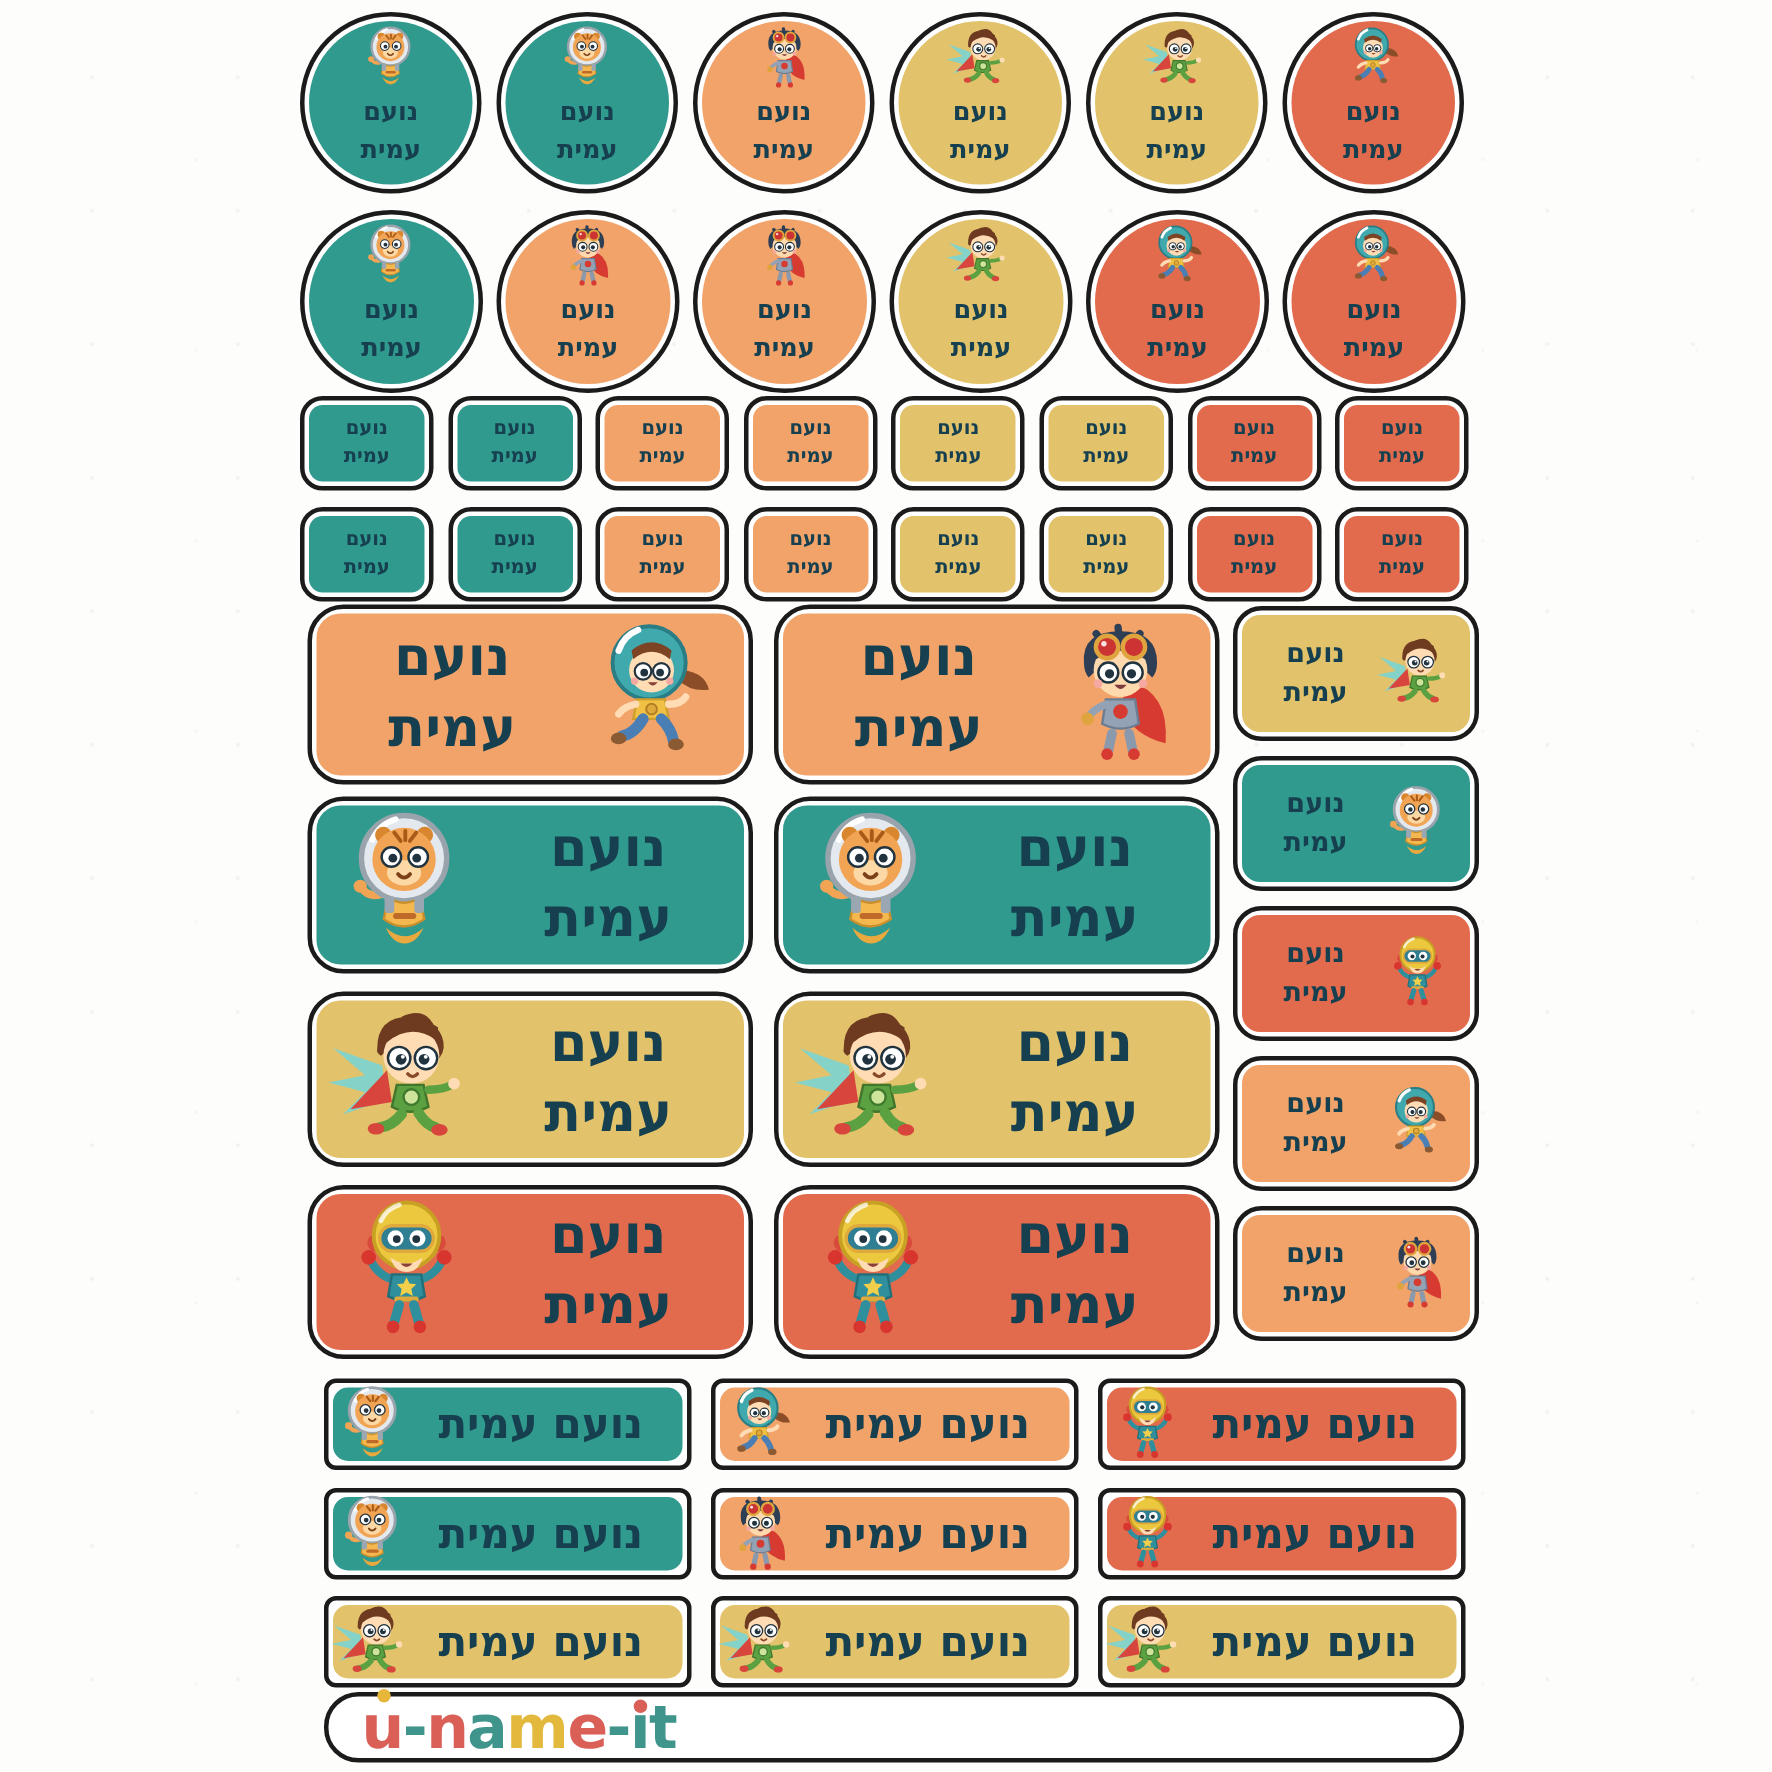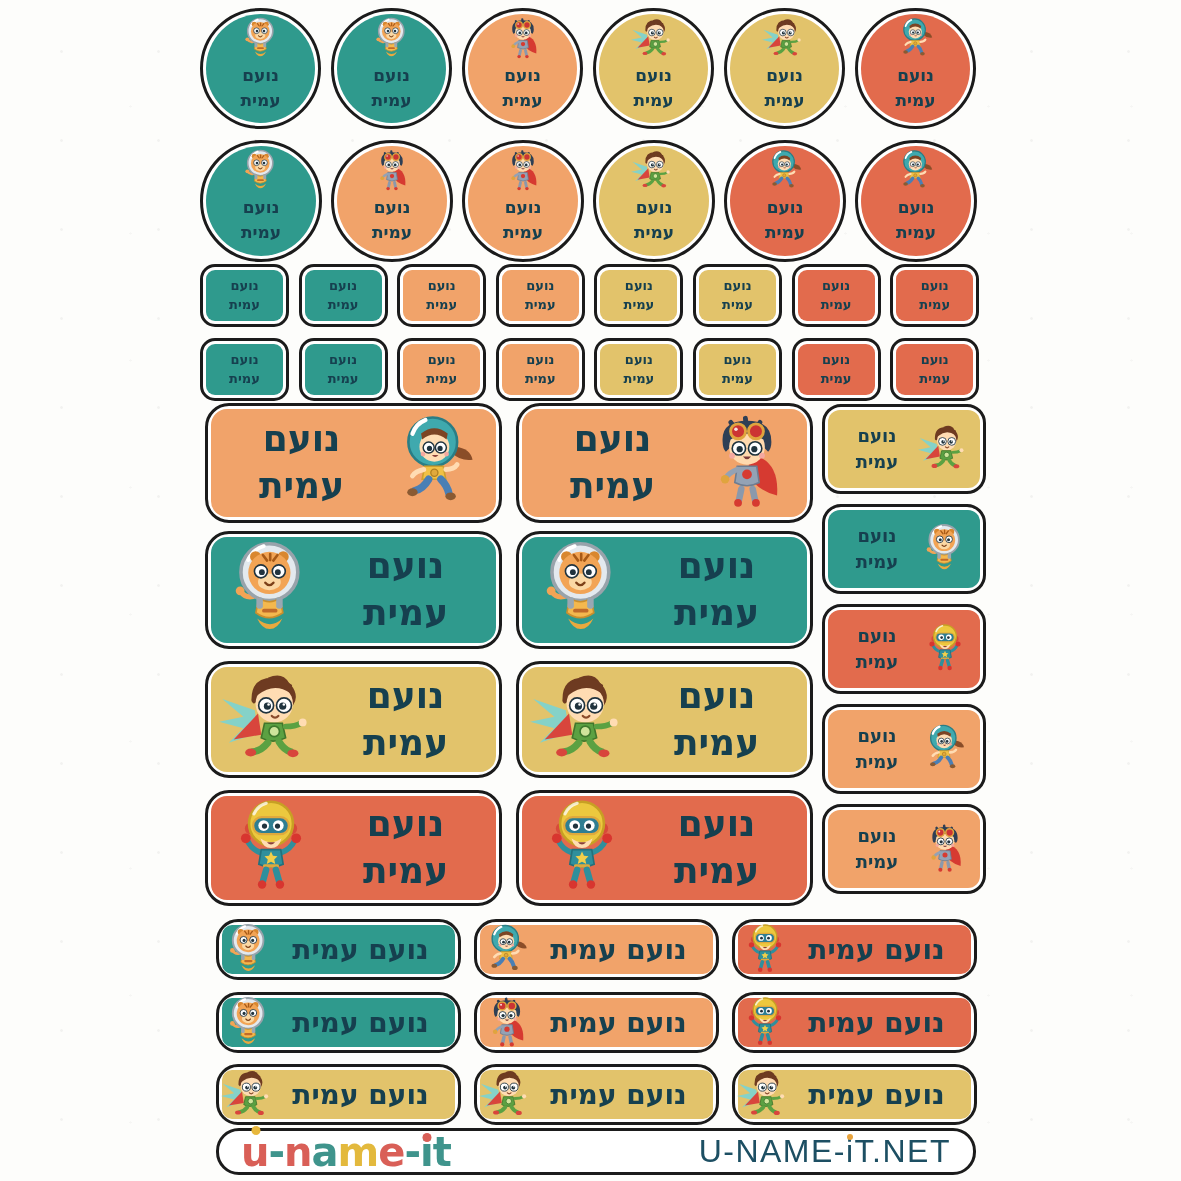--- a/index.html
+++ b/index.html
@@ -17,21 +17,21 @@
     background-position:13px 7px,59px 43px;
   }
   #sheet{position:absolute;inset:0;}
   .stk{position:absolute;background:#fff;border:3px solid #1b1b1b;box-sizing:border-box;}
   .stk .fill{position:absolute;inset:3px;}
   .circ{border-radius:50%;}
   .circ .fill{border-radius:50%;}
   .mini{border-radius:15px;} .mini .fill{border-radius:9px;}
   .large{border-radius:24px;} .large .fill{border-radius:16px;}
   .side{border-radius:19px;} .side .fill{border-radius:12px;}
-  .strip{border-radius:22px;} .strip .fill{border-radius:10px;overflow:visible;}
+  .strip{border-radius:8px;} .strip .fill{border-radius:10px;overflow:visible;}
   .nm{color:#16404f;font-weight:700;text-align:center;direction:rtl;line-height:1.45;}
   .nl{display:block;}
   .c-top{position:absolute;left:50%;top:2px;transform:translateX(-50%);}
   .c-txt{position:absolute;left:0;right:0;top:49px;}
   .cen{display:flex;align-items:center;justify-content:center;}
   .flexrow{display:flex;align-items:center;padding:0 8px;}
   .grow{flex:1;}
   .large .nm{line-height:1.3;}
   .s-left{position:absolute;left:-1px;top:50%;transform:translateY(-50%);}
   .s-txt{position:absolute;left:52px;right:8px;top:50%;transform:translateY(-50%);white-space:nowrap;}
@@ -674,16 +674,13 @@
       <span class="lw"><span style="color: rgb(217, 95, 87);">u</span><span class="ldot" style="background: rgb(231, 183, 60); top: -4px;"></span></span>
       <span class="lw"><span style="color: rgb(63, 148, 140);">-</span></span>
       <span class="lw"><span style="color: rgb(217, 95, 87);">n</span></span>
       <span class="lw"><span style="color: rgb(63, 148, 140);">a</span></span>
       <span class="lw"><span style="color: rgb(227, 185, 61);">m</span></span>
       <span class="lw"><span style="color: rgb(217, 95, 87);">e</span></span>
       <span class="lw"><span style="color: rgb(63, 148, 140);">-</span></span>
       <span class="lw"><span style="color: rgb(63, 148, 140);">i</span><span class="ldot" style="background: rgb(217, 95, 87); top: 3px;"></span></span>
       <span class="lw"><span style="color: rgb(63, 148, 140);">t</span></span>
     </div>
-  <div id="site" style="color: rgb(29, 79, 99);">
-    <span>U-NAME-</span><span class="iw"><span>i</span><span id="site-idot" style="background: rgb(232, 163, 60);"></span></span><span>T.NET</span>
-  </div>
 </div>
 
 </body></html>

